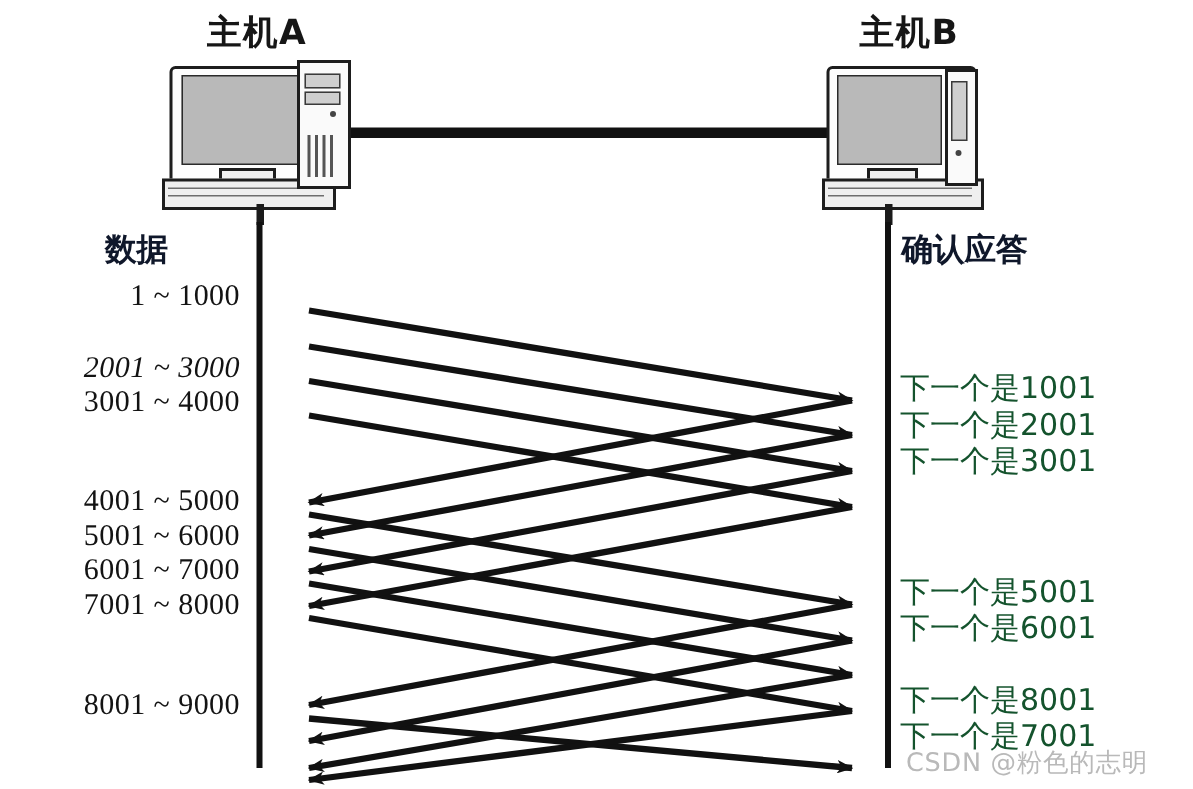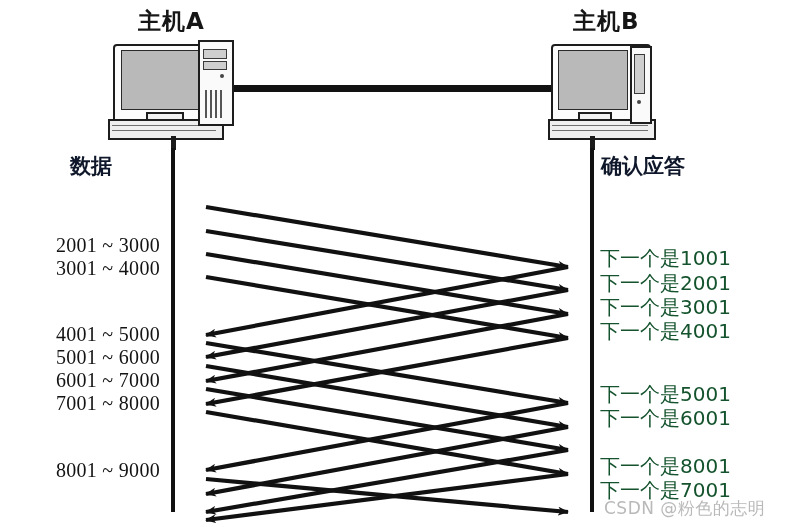--- a/index.html
+++ b/index.html
@@ -144,34 +144,34 @@
     <div class="stub" style="left:590px;top:136px;width:5px;height:14px;"></div>
   </div>
 
   <div class="timeline" style="left:171px;top:148px;height:364px;"></div>
   <div class="timeline" style="left:590px;top:148px;height:364px;"></div>
 
   <div class="col-header" id="data-header">数据</div>
   <div class="col-header" id="ack-header">确认应答</div>
 
   <div id="data-col">
-      <div class="data-label" style="top: 234px;">2001 ~ 3000</div>
+      <div class="data-label" style="top: 186px;">1 ~ 1000</div>
+      <div class="data-label" style="top: 234px; font-style: italic;">2001 ~ 3000</div>
       <div class="data-label" style="top: 257px;">3001 ~ 4000</div>
       <div class="data-label" style="top: 323px; text-align: right;">4001 ~ 5000</div>
       <div class="data-label" style="top: 346px;">5001 ~ 6000</div>
       <div class="data-label" style="top: 369px; font-family: Liberation Serif, serif;">6001 ~ 7000</div>
       <div class="data-label" style="top: 392px;">7001 ~ 8000</div>
       <div class="data-label" style="top: 459px;">8001 ~ 9000</div>
     </div>
 
   <div id="ack-col">
       <div class="ack-label" style="top: 245px;">下一个是1001</div>
       <div class="ack-label" style="top: 270px; text-align: center;">下一个是2001</div>
       <div class="ack-label" style="top: 294px;">下一个是3001</div>
-      <div class="ack-label" style="top: 318px;">下一个是4001</div>
       <div class="ack-label" style="top: 381px;">下一个是5001</div>
       <div class="ack-label" style="top: 405px;">下一个是6001</div>
       <div class="ack-label" style="top: 429px; margin-top: 48px;">下一个是7001</div>
       <div class="ack-label" style="top: 453px;">下一个是8001</div>
     </div>
 
   <svg id="arrows" width="795" height="526">
     <defs>
       <marker id="ah-r" markerWidth="11" markerHeight="9" refX="10" refY="4.5" orient="auto" markerUnits="userSpaceOnUse">
         <path d="M0,0 L11,4.5 L0,9 L3,4.5 Z" fill="#111111"></path>

